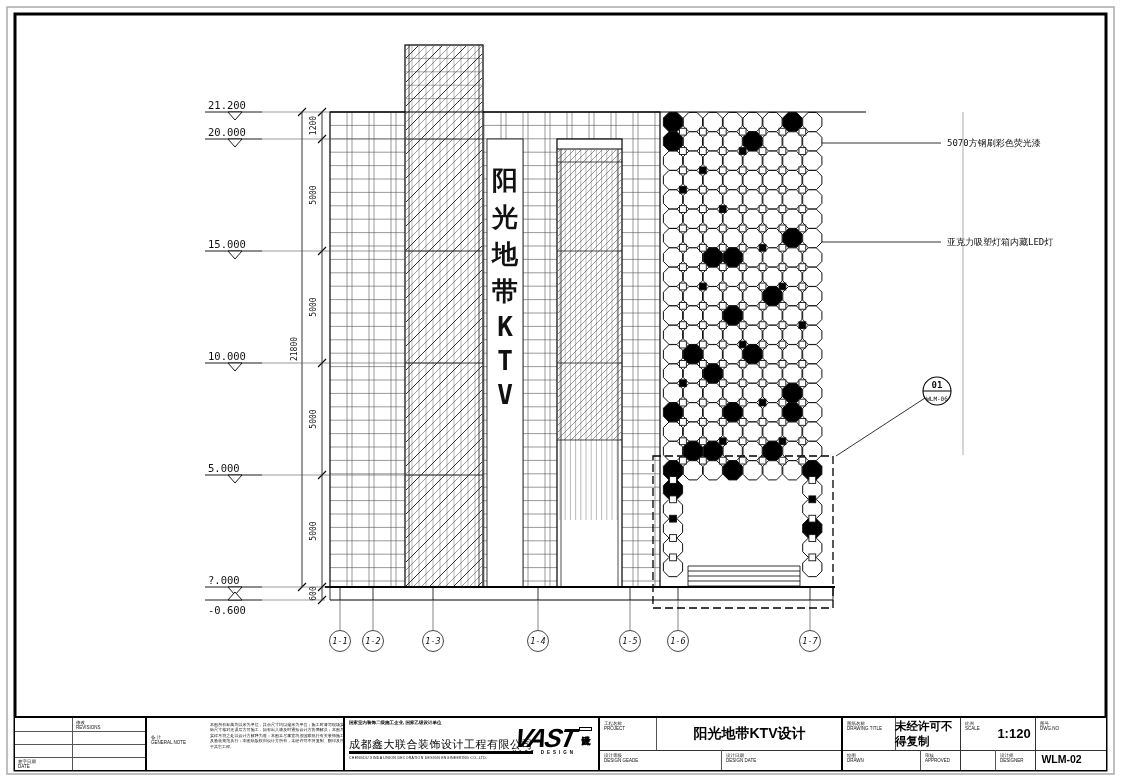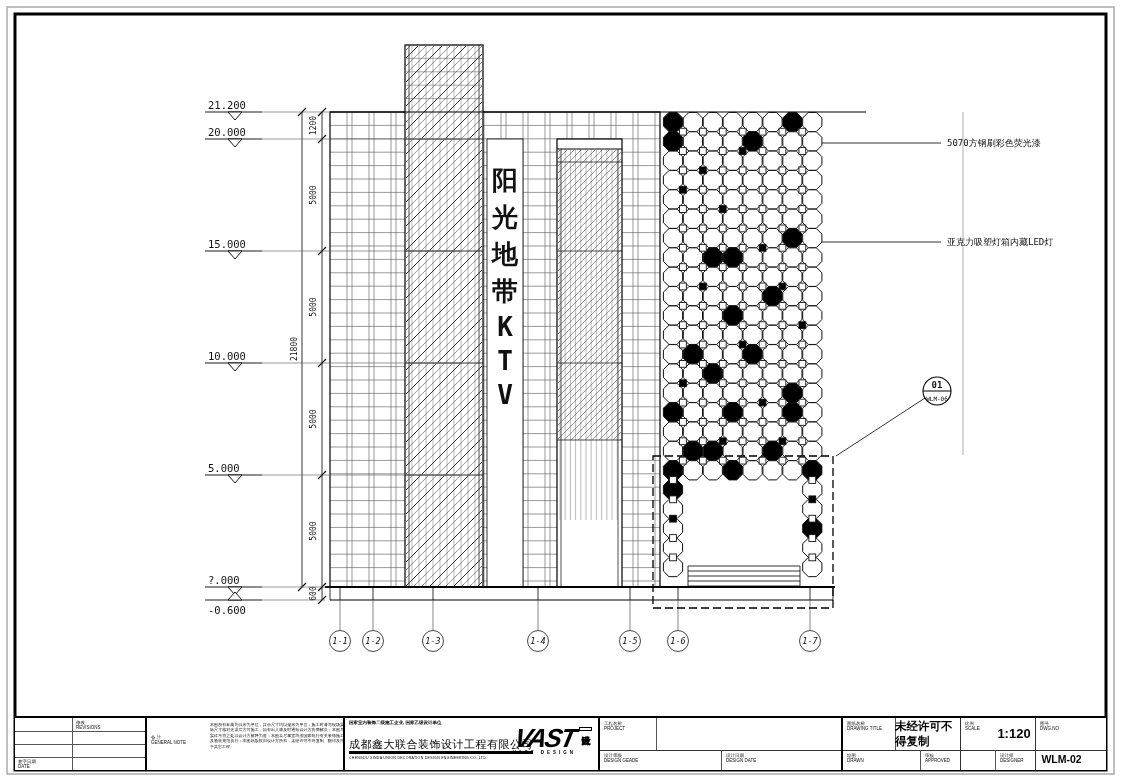--- a/index.html
+++ b/index.html
@@ -767,20 +767,21 @@
     </div>
 
     <div class="sec" style="left:585px;width:243px;">
       <div class="hline" style="top:32px;background:#333;"></div>
       <div class="vline" style="left:56px;height:32px;bottom:auto;"></div>
       <div class="vline" style="left:121px;top:32px;"></div>
       <div class="lbl" style="position:absolute;left:2px;top:2px;">
         <span>工程名称</span>
         <span>PROJECT</span>
       </div>
+      <div class="bigval" style="position:absolute;left:56px;top:0;width:187px;height:32px;font-size:14px;">阳光地带KTV设计</div>
       <div class="lbl" style="position:absolute;left:2px;top:34px;">
         <span>设计等级</span>
         <span>DESIGN GEADE</span>
       </div>
       <div class="lbl" style="position:absolute;left:124px;top:34px;">
         <span>设计日期</span>
         <span>DESIGN DATE</span>
       </div>
     </div>
 

